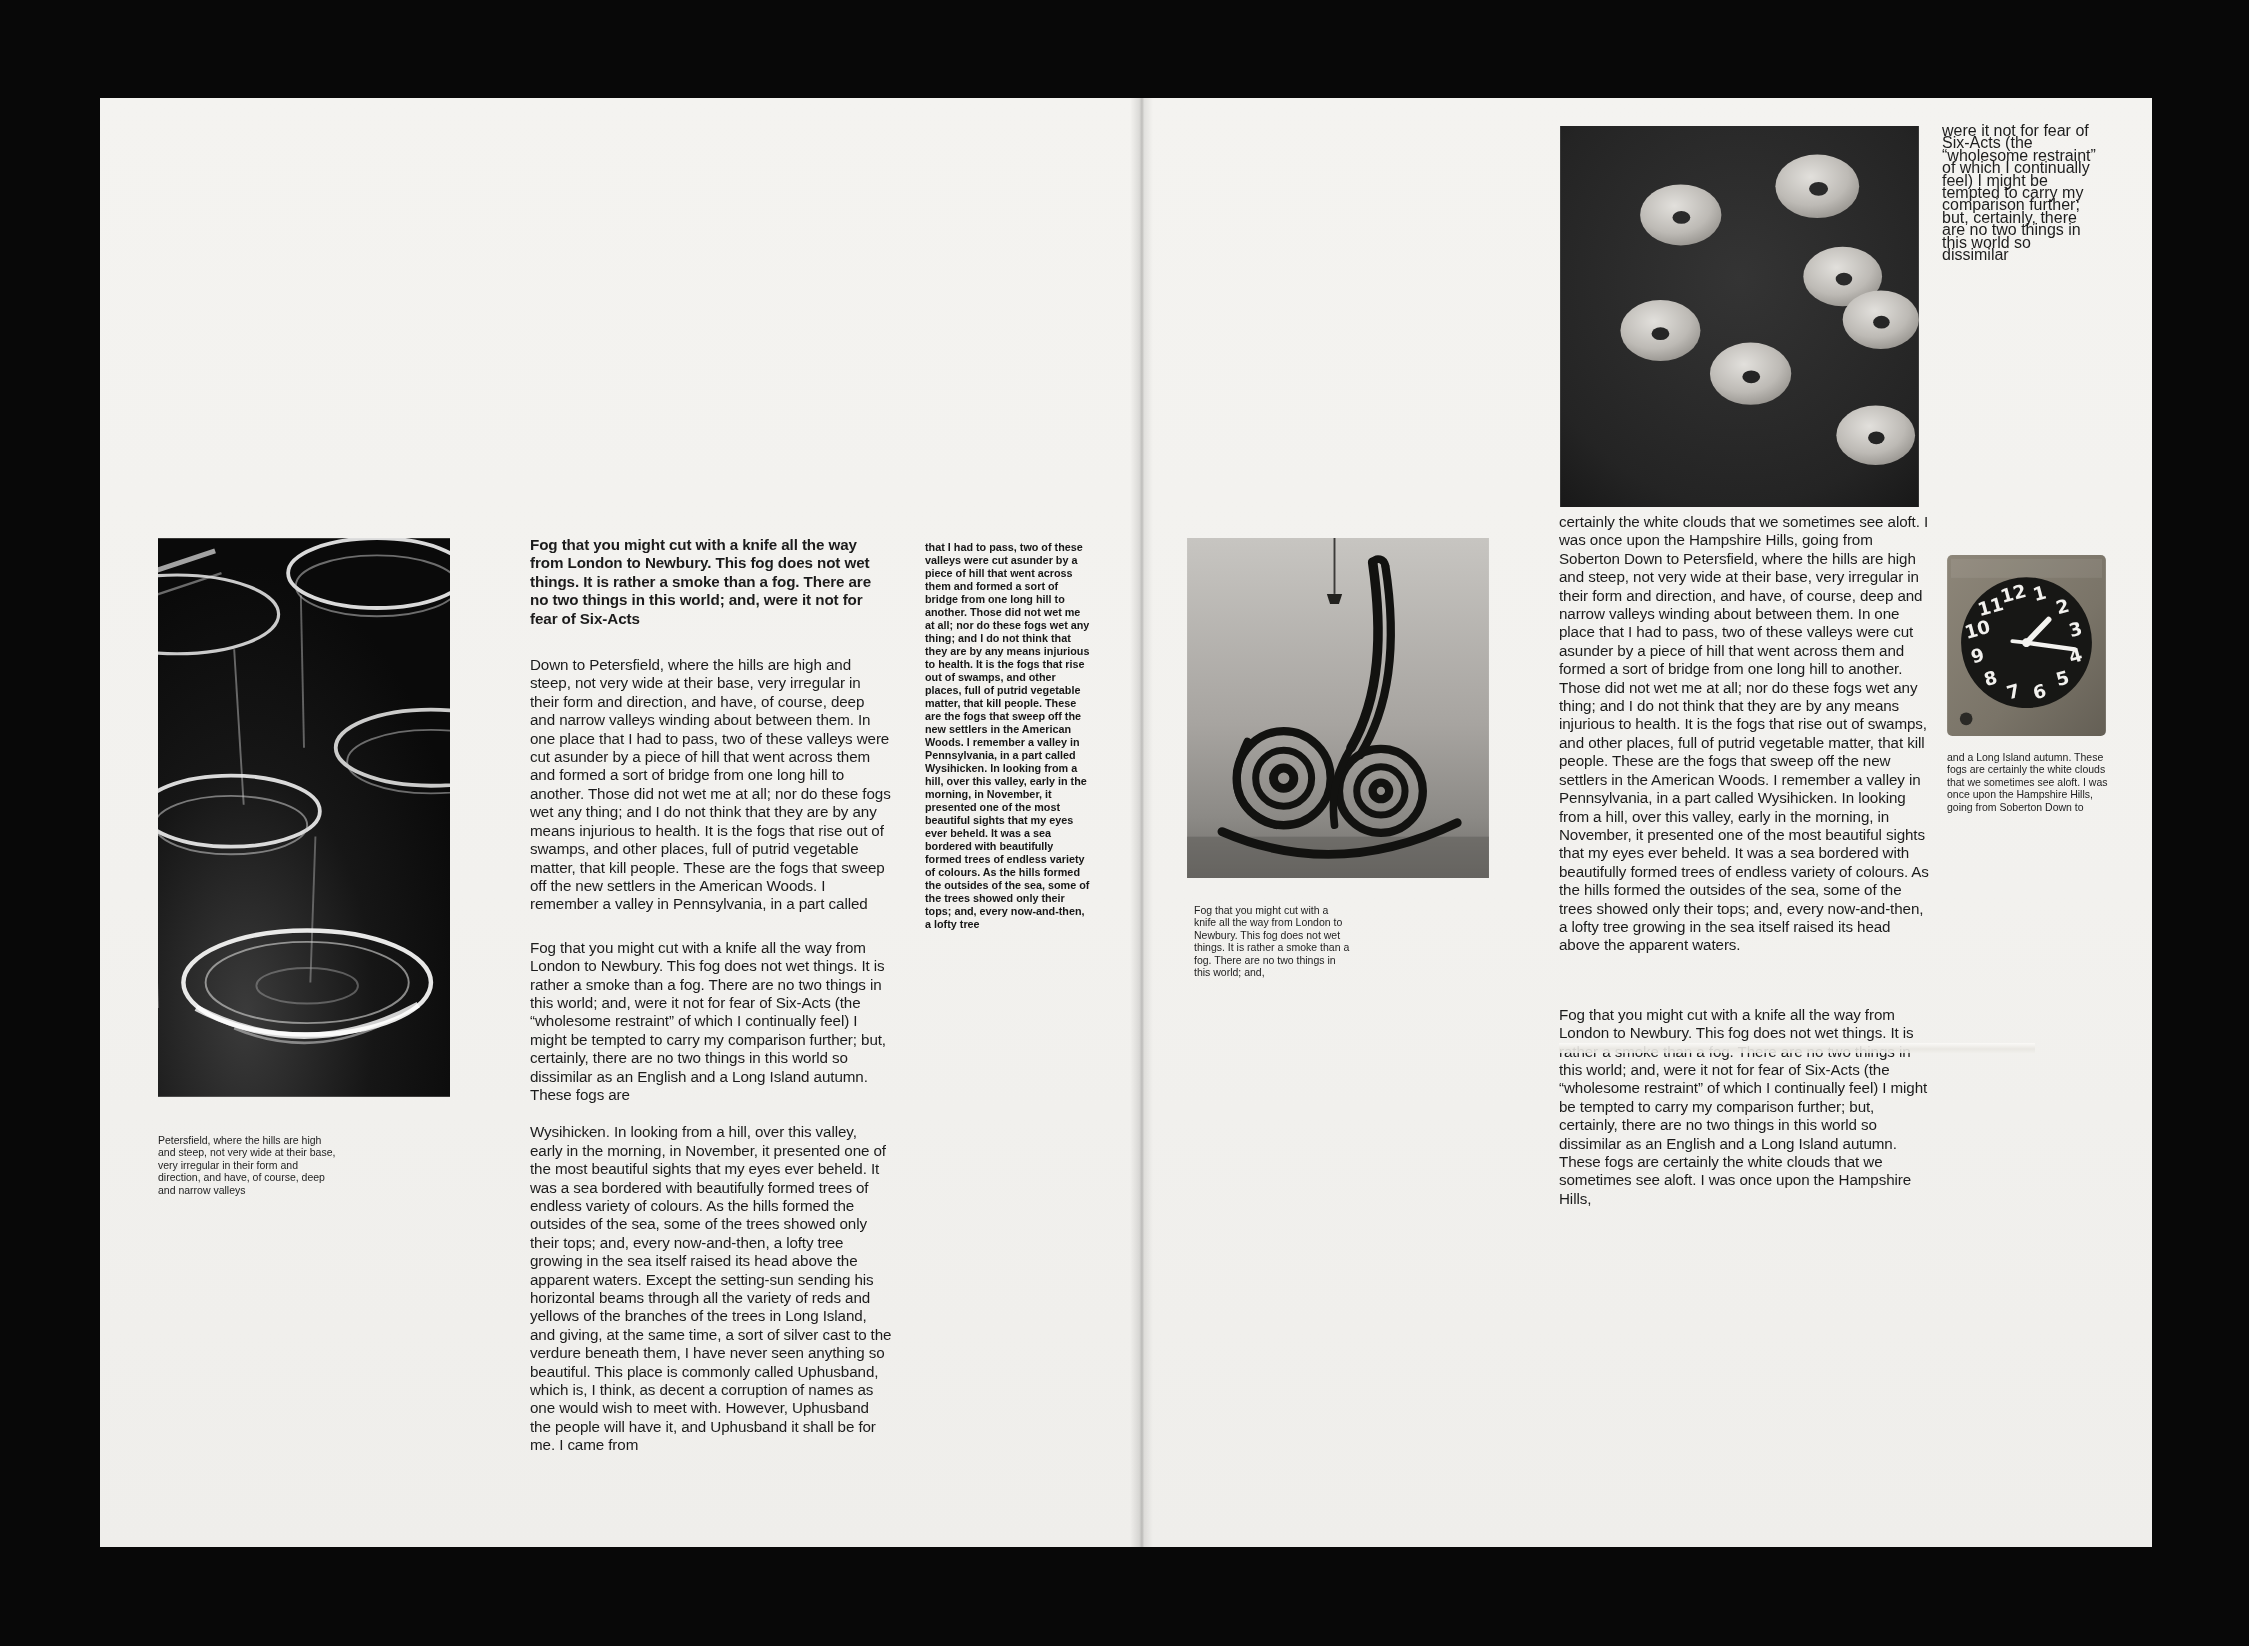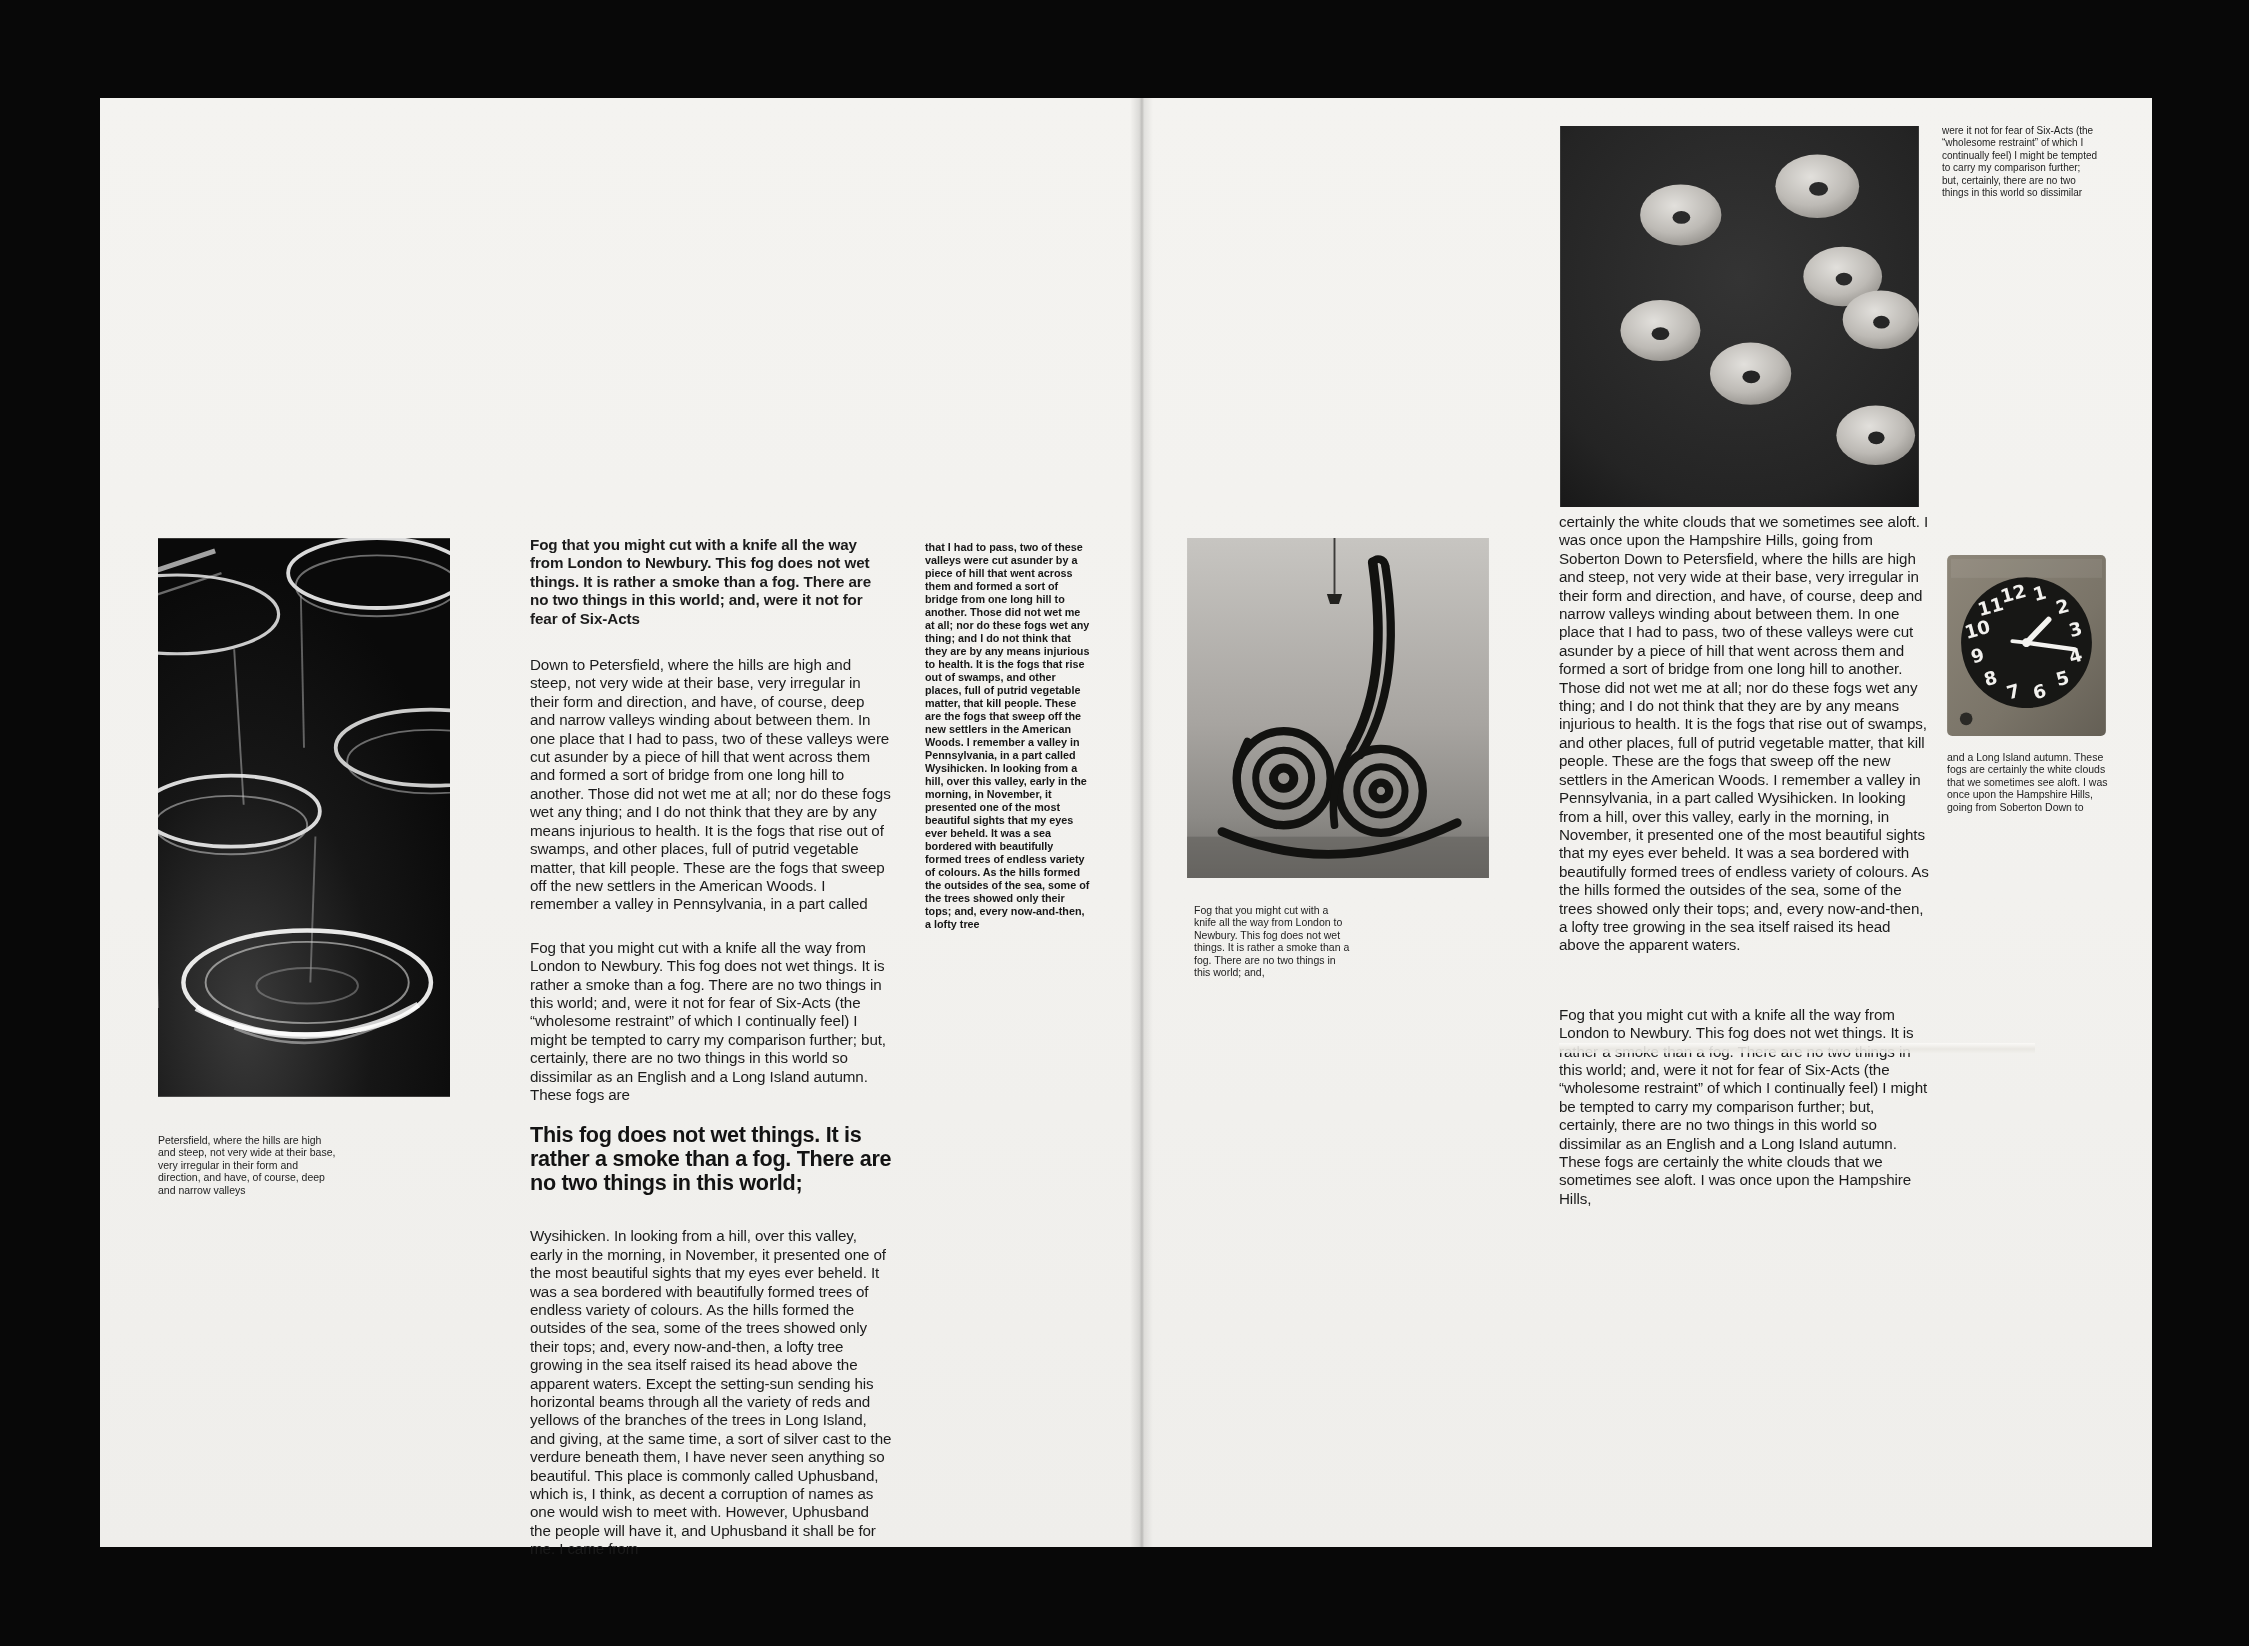--- a/index.html
+++ b/index.html
@@ -9,21 +9,21 @@
           background:linear-gradient(180deg,#f4f3f0 0%,#f2f1ee 55%,#efeeeb 100%);}
   .spread::after{content:"";position:absolute;left:1030px;top:0;width:23px;height:100%;
           background:linear-gradient(90deg,rgba(0,0,0,0) 0%,rgba(0,0,0,0.10) 40%,rgba(0,0,0,0.22) 52%,rgba(0,0,0,0.08) 62%,rgba(0,0,0,0) 100%);}
   .abs{position:absolute;}
   .headline{font-weight:bold;font-size:29px;line-height:32px;letter-spacing:-0.5px;color:#101010;}
   .subhead{font-weight:bold;font-size:21.6px;line-height:24px;letter-spacing:-0.3px;color:#131313;}
   .body-text{font-size:15.2px;line-height:18.4px;letter-spacing:-0.1px;color:#1b1b1b;}
   .body-bold{font-weight:bold;}
   .small-bold{font-weight:bold;font-size:10.8px;line-height:13px;color:#161616;}
   .caption{font-size:10.5px;line-height:12.4px;color:#222;}
-  .note{font-size:10px;line-height:12.4px;color:#1d1d1d;}
+  .note{font-size:16px;line-height:12.4px;color:#1d1d1d;}
   .para{margin:0;}
   .photo{display:block;}
   .artifact-bar{background:linear-gradient(180deg,#fbfaf8 0%,#e8e6e1 60%,#f0efeb 100%);opacity:.9;}
 </style>
 </head>
 <body>
 
 <div class="canvas">
   <div class="spread">
 
@@ -63,21 +63,20 @@
       <path d="M 120 772 Q 235 820 350 768" fill="none" stroke="#e6e6e6" stroke-width="4" opacity="0.5"></path>
       <ellipse cx="235" cy="705" rx="80" ry="28" fill="none" stroke="#9c9c9c" stroke-width="3" opacity="0.5"></ellipse>
     </svg>
 
     <p class="abs caption para" style="left:58px;top:1036px;width:178px;">Petersfield, where the hills are high and steep, not very wide at their base, very irregular in their form and direction, and have, of course, deep and narrow valleys</p>
 
     <div class="abs" style="left:430px;top:438px;width:362px;">
       <p class="para body-text body-bold" style="margin-bottom:28px;">Fog that you might cut with a knife all the way from London to Newbury. This fog does not wet things. It is rather a smoke than a fog. There are no two things in this world; and, were it not for fear of Six-Acts</p>
       <p class="para body-text" style="margin-bottom:25px;">Down to Petersfield, where the hills are high and steep, not very wide at their base, very irregular in their form and direction, and have, of course, deep and narrow valleys winding about between them. In one place that I had to pass, two of these valleys were cut asunder by a piece of hill that went across them and formed a sort of bridge from one long hill to another. Those did not wet me at all; nor do these fogs wet any thing; and I do not think that they are by any means injurious to health. It is the fogs that rise out of swamps, and other places, full of putrid vegetable matter, that kill people. These are the fogs that sweep off the new settlers in the American Woods. I remember a valley in Pennsylvania, in a part called</p>
       <p class="para body-text" style="margin-bottom:19px;">Fog that you might cut with a knife all the way from London to Newbury. This fog does not wet things. It is rather a smoke than a fog. There are no two things in this world; and, were it not for fear of Six-Acts (the “wholesome restraint” of which I continually feel) I might be tempted to carry my comparison further; but, certainly, there are no two things in this world so dissimilar as an English and a Long Island autumn. These fogs are</p>
-      <h2 class="para subhead" style="margin-bottom:32px;">This fog does not wet things. It is rather a smoke than a fog. There are no two things in this world;</h2>
       <p class="para body-text">Wysihicken. In looking from a hill, over this valley, early in the morning, in November, it presented one of the most beautiful sights that my eyes ever beheld. It was a sea bordered with beautifully formed trees of endless variety of colours. As the hills formed the outsides of the sea, some of the trees showed only their tops; and, every now-and-then, a lofty tree growing in the sea itself raised its head above the apparent waters. Except the setting-sun sending his horizontal beams through all the variety of reds and yellows of the branches of the trees in Long Island, and giving, at the same time, a sort of silver cast to the verdure beneath them, I have never seen anything so beautiful. This place is commonly called Uphusband, which is, I think, as decent a corruption of names as one would wish to meet with. However, Uphusband the people will have it, and Uphusband it shall be for me. I came from</p>
     </div>
 
     <p class="abs small-bold para" style="left:825px;top:443px;width:166px;">that I had to pass, two of these valleys were cut asunder by a piece of hill that went across them and formed a sort of bridge from one long hill to another. Those did not wet me at all; nor do these fogs wet any thing; and I do not think that they are by any means injurious to health. It is the fogs that rise out of swamps, and other places, full of putrid vegetable matter, that kill people. These are the fogs that sweep off the new settlers in the American Woods. I remember a valley in Pennsylvania, in a part called Wysihicken. In looking from a hill, over this valley, early in the morning, in November, it presented one of the most beautiful sights that my eyes ever beheld. It was a sea bordered with beautifully formed trees of endless variety of colours. As the hills formed the outsides of the sea, some of the trees showed only their tops; and, every now-and-then, a lofty tree</p>
 
     <svg class="abs photo" style="left:1460px;top:28px;" width="359" height="381" viewBox="0 0 565 600" role="img">
       <defs>
         <radialGradient id="dbg" cx="50%" cy="40%" r="85%">
           <stop offset="0%" stop-color="#343434"></stop>
             <stop offset="70%" stop-color="#242424"></stop>

